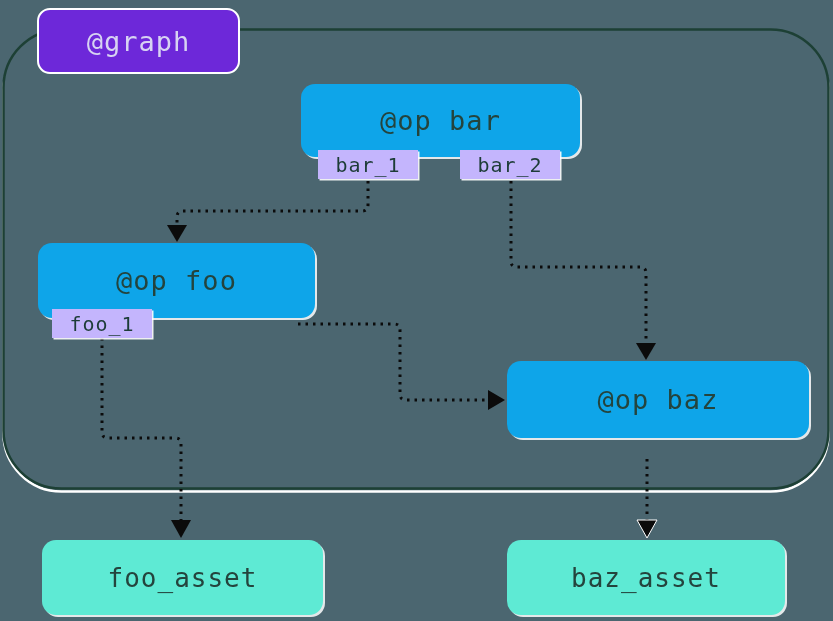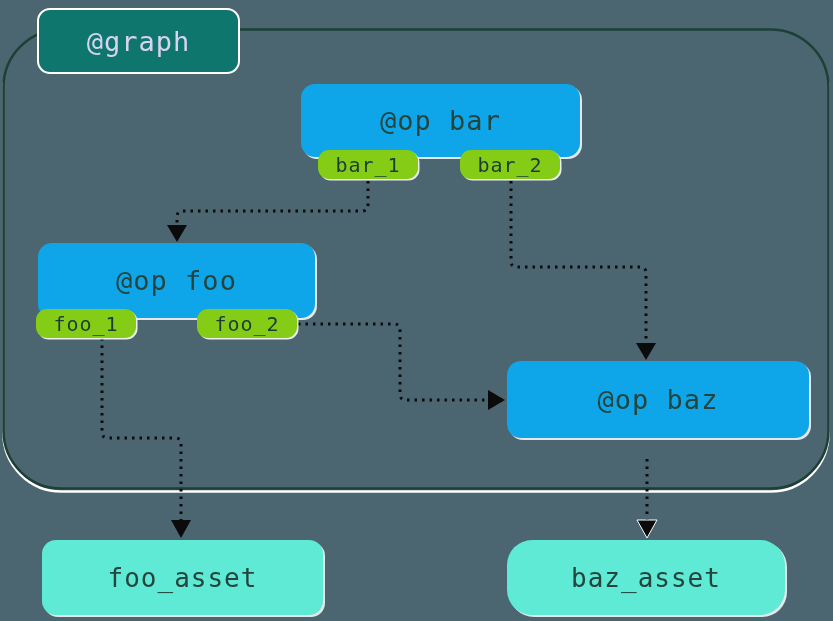--- a/index.html
+++ b/index.html
@@ -14,21 +14,21 @@
     background: #4b6670;
     overflow: hidden;
   }
   .layer { position: absolute; left: 0; top: 0; }
 
   
   .graph-badge {
     position: absolute;
     left: 37px; top: 8px;
     width: 199px; height: 62px;
-    background: #0f766e;
+    background: #6d28d9;
     border: 2px solid #ffffff;
     border-radius: 13px;
     display: flex; align-items: center; justify-content: center;
     color: #d7d3f2;
     font-size: 27px;
     letter-spacing: 1px;
     z-index: 4;
   }
 
   
@@ -45,49 +45,49 @@
   }
   .op-bar { left: 301px; top: 84px;  width: 279px; height: 73px; }
   .op-foo { left: 38px;  top: 243px; width: 277px; height: 75px; }
   .op-baz { left: 507px; top: 361px; width: 302px; height: 77px; }
 
   
   .out-tag {
     position: absolute;
     height: 29px;
     width: 100px;
-    background: #84cc16;
-    border-radius: 11px;
+    background: #c4b5fd;
+    border-radius: 0;
     box-shadow: 1.5px 1.5px 0 rgba(255,255,255,0.9);
     display: flex; align-items: center; justify-content: center;
     color: #1d3c37;
     font-size: 20px;
     letter-spacing: 1px;
     z-index: 5;
   }
   .tag-bar1 { left: 318px; top: 150px; }
   .tag-bar2 { left: 460px; top: 150px; }
-  .tag-foo1 { left: 36px;  top: 309px; }
+  .tag-foo1 { left: 52px;  top: 309px; }
   .tag-foo2 { left: 197px; top: 309px; }
   .tag-baz1 { left: 597px; top: 430px; }
 
   
   .asset-node {
     position: absolute;
     background: #5eead4;
     border-radius: 14px;
     box-shadow: 2px 2px 0 rgba(255,255,255,0.85);
     display: flex; align-items: center; justify-content: center;
     color: #24443d;
     font-size: 26px;
     letter-spacing: 1px;
     z-index: 3;
   }
   .asset-foo { left: 42px;  top: 540px; width: 281px; height: 75px; }
-  .asset-baz { left: 507px; top: 540px; width: 278px; height: 75px; border-radius: 25px; }
+  .asset-baz { left: 507px; top: 540px; width: 278px; height: 75px; }
 
   svg.edges { z-index: 2; }
 </style>
 </head>
 <body>
 
 <div class="canvas">
 
   <svg class="layer edges" width="833" height="621" viewBox="0 0 833 621">
 
@@ -123,23 +123,20 @@
   <div class="out-tag tag-bar2">
     <span>bar_2</span>
   </div>
 
   <div class="op-node op-foo">
     <span>@op foo</span>
   </div>
   <div class="out-tag tag-foo1">
     <span>foo_1</span>
   </div>
-  <div class="out-tag tag-foo2">
-    <span>foo_2</span>
-  </div>
 
   <div class="op-node op-baz">
     <span>@op baz</span>
   </div>
 
   <div class="asset-node asset-foo">
     <span>foo_asset</span>
   </div>
   <div class="asset-node asset-baz">
     <span>baz_asset</span>

